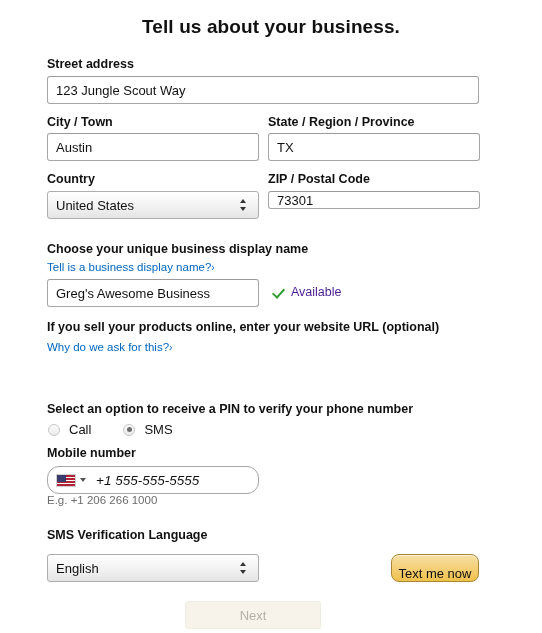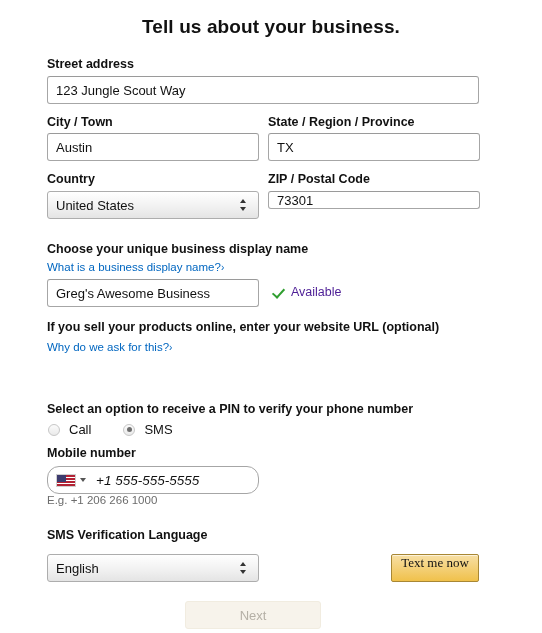--- a/index.html
+++ b/index.html
@@ -248,27 +248,27 @@
     font-size: 11.5px;
     color: #6c6c6c;
     white-space: nowrap;
   }
 
   
   .btn-gold {
     position: absolute;
     background: linear-gradient(to bottom, #f7dfa5 0%, #f0c14b 100%);
     border: 1px solid #a88734;
-    border-radius: 2px;
+    border-radius: 8px;
     box-shadow: 0 1px 0 rgba(255,255,255,0.6) inset;
-    font-family: Liberation Serif, serif;
-    font-size: 13px;
-    color: #111111;
-    display: flex;
-    align-items: flex-start;
+    font-family: Liberation Sans, sans-serif;
+    font-size: 13px;
+    color: #111111;
+    display: flex;
+    align-items: flex-end;
     justify-content: center;
     cursor: pointer;
   }
 
   .btn-disabled {
     position: absolute;
     background: #f7f3eb;
     border: 1px solid #f1ece0;
     border-radius: 3px;
     font-family: "Liberation Sans", sans-serif;
@@ -299,21 +299,21 @@
   <div class="field-label" style="left:47px; top:172px;">Country</div>
   <div class="select-box" style="left:47px; top:191px; width:212px; height:28px;">
     <span class="sel-value">United States</span>
     <span class="sel-arrows"></span>
   </div>
 
   <div class="field-label" style="left:268px; top:172px;text-align:right;">ZIP / Postal Code</div>
   <input class="text-input" type="text" style="left: 268px; top: 191px; width: 212px; height: 18px;" value="73301">
 
   <div class="field-label" style="left:47px; top:242px;">Choose your unique business display name</div>
-  <a class="help-link" style="left:47px; top:261px;"><span>What is a business display name?</span><span class="chev">›</span></a>
+  <a class="help-link" style="left:47px; top:261px;"><span>Tell is a business display name?</span><span class="chev">›</span></a>
   <input class="text-input" type="text" style="left: 47px; top: 279px; width: 212px; height: 28px;" value="Greg's Awesome Business">
   <div class="availability" style="left:273px; top:285px;">
     <span class="check-icon"></span>
     <span>Available</span>
   </div>
 
   <div class="field-label" style="left:47px; top:320px;">If you sell your products online, enter your website URL (optional)</div>
   <a class="help-link" style="left:47px; top:341px;"><span>Why do we ask for this?</span><span class="chev">›</span></a>
 
   <div class="field-label" style="left:47px; top:402px;">Select an option to receive a PIN to verify your phone number</div>

